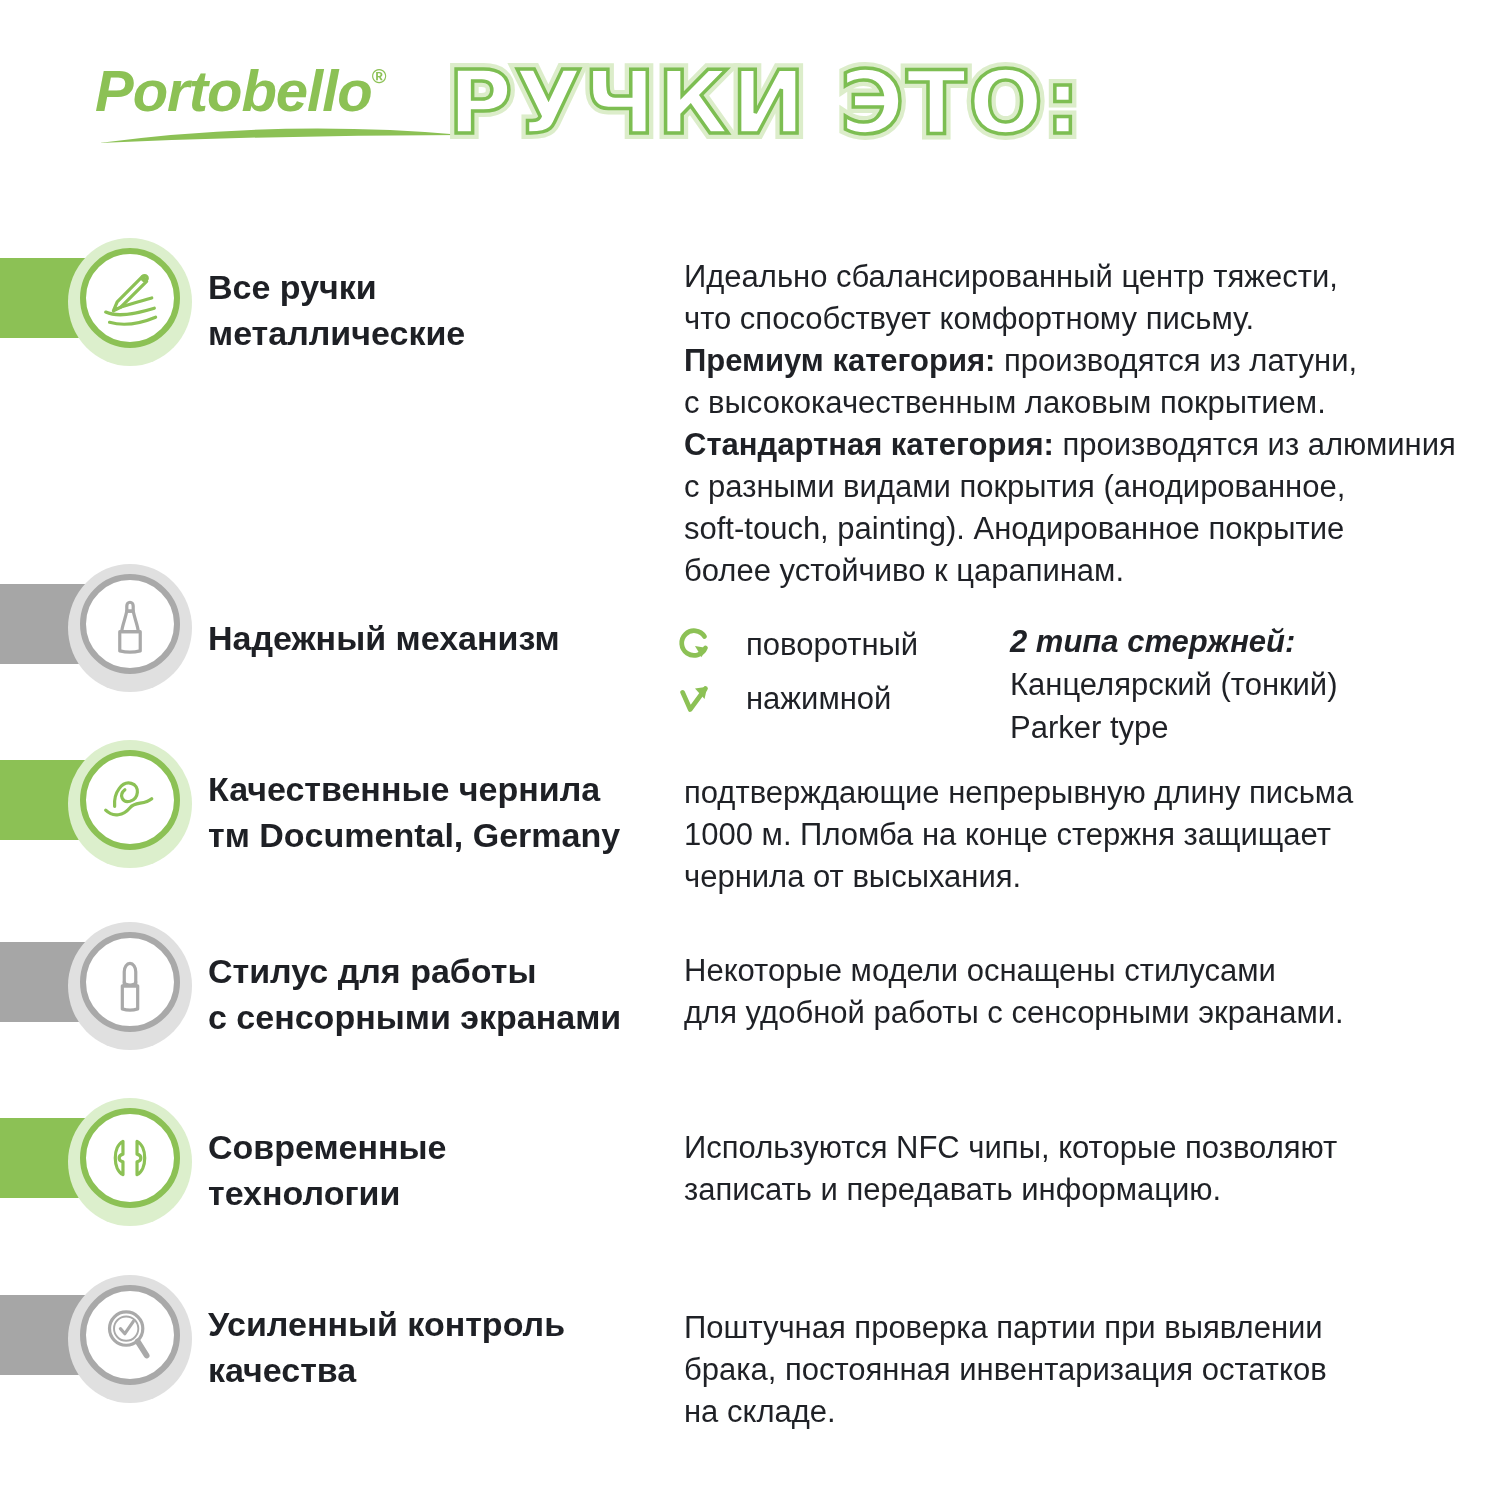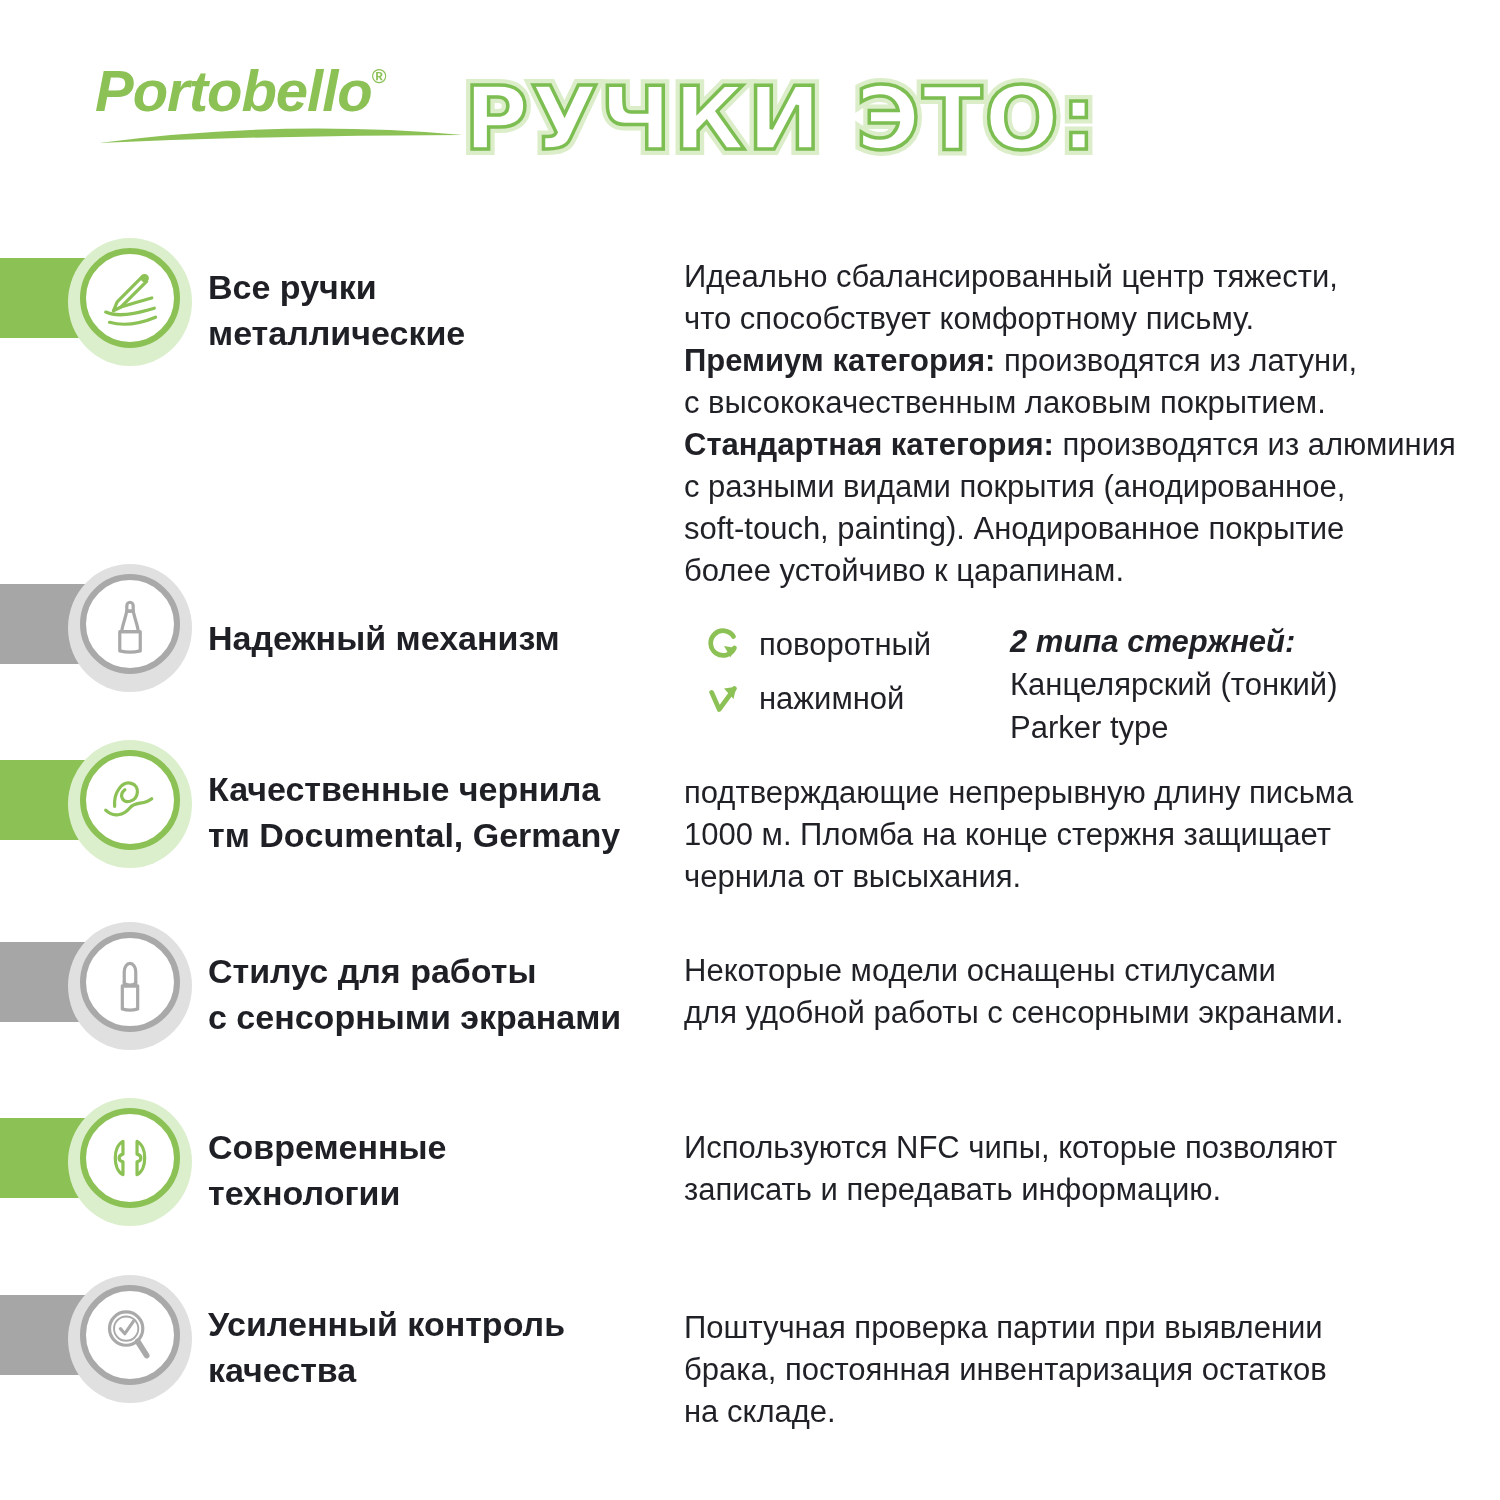--- a/index.html
+++ b/index.html
@@ -12,21 +12,21 @@
   
   .logo { position:absolute; left:95px; top:62px; width:380px; }
   .logo-text {
     font-family:Liberation Sans, sans-serif;
     font-style:italic; font-weight:700; font-size:58px;
     color:#8cc155; letter-spacing:-1px; line-height:1; display:inline-block;
   }
   .logo-reg { font-size:20px; vertical-align:28px; font-style:normal; font-weight:700; color:#8cc155; }
   .logo-swoosh { display:block; margin-top:6px; }
   .outline-title {
-    position:absolute; left:448px; top:52px; margin:16px;
+    position:absolute; left:448px; top:52px; margin:0;
     font-family:"DejaVu Sans", sans-serif;
     font-weight:800; font-size:88px; line-height:1.15; letter-spacing:2px;
     color:#dcedca; -webkit-text-stroke:12px #dcedca; white-space:nowrap;
   }
   .outline-title::after {
     content:attr(data-text); position:absolute; left:0; top:0;
     color:#ffffff; -webkit-text-stroke:3.5px #7dbe52;
   }
   
   .bar { position:absolute; left:0; width:150px; height:80px; }
@@ -43,21 +43,21 @@
   .disc.green { border:6px solid #8cc155; }
   .disc.gray  { border:6px solid #a9a9a9; }
   .heading {
     position:absolute; left:208px; margin:0;
     font-size:34px; font-weight:700; line-height:46px; color:#1e2025;
     white-space:nowrap;
   }
   .body-text { position:absolute; left:684px; font-size:31px; line-height:42px; white-space:nowrap; }
   .body-text b { font-weight:700;text-align:center; }
   
-  .mech-item { position:absolute; left:705px; display:flex; align-items:center; gap:16px; height:42px; }
+  .mech-item { position:absolute; left:676px; display:flex; align-items:center; gap:32px; height:42px; }
   .mech-label { font-size:31px; white-space:nowrap; }
   .refills { position:absolute; left:1010px; font-size:31px; line-height:43px; white-space:nowrap; }
   .refills .rtitle { font-weight:700;font-style:italic; }
   svg { display:block; }
 </style>
 </head>
 <body>
 
 <div class="page">
 

